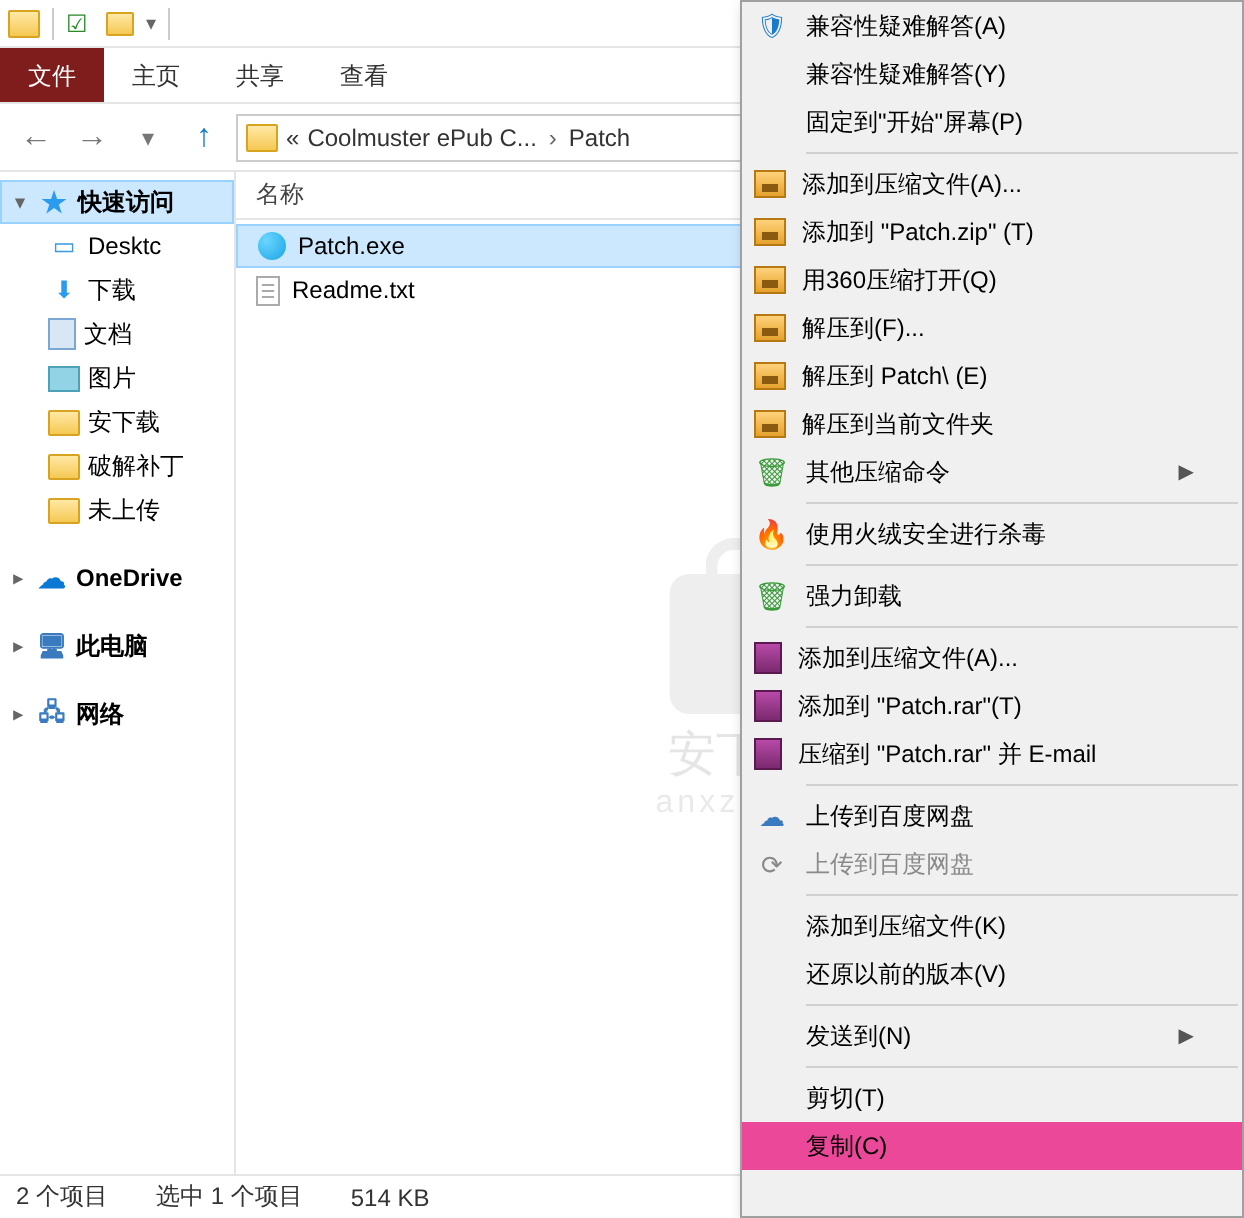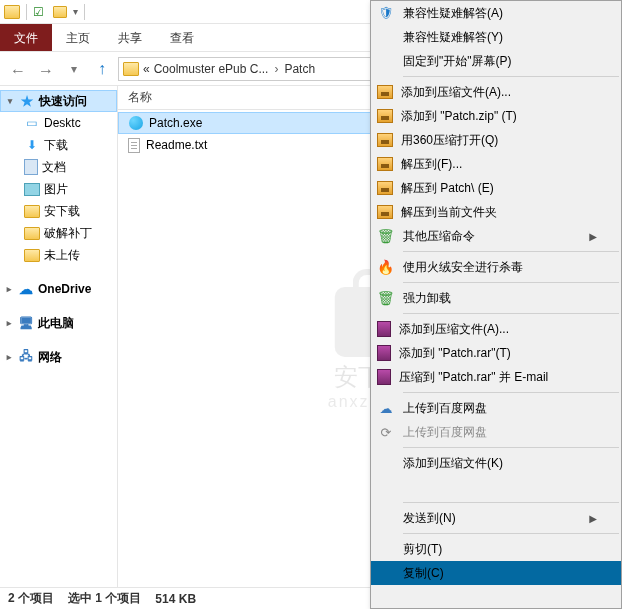--- a/index.html
+++ b/index.html
@@ -58,25 +58,25 @@
 .ficon.exe { background: radial-gradient(circle at 30% 30%, #6bd6ff, #1aa5e5); border-radius: 50%; width: 14px; height: 14px; }
 .ficon.txt { background: #fff; border: 1px solid #aaa; width: 12px; height: 15px; position: relative; }
 .ficon.txt::after { content: ""; position: absolute; top: 3px; left: 2px; right: 2px; height: 1px; background: #aaa; box-shadow: 0 3px 0 #aaa, 0 6px 0 #aaa; }
 
 .watermark { position: absolute; top: 50%; left: 50%; transform: translate(-50%,-50%); opacity: 0.12; pointer-events: none; text-align: center; }
 .watermark .bag { width: 70px; height: 70px; background: #777; border-radius: 10px; margin: 0 auto 4px; position: relative; }
 .watermark .bag::before { content: ""; position: absolute; top: -18px; left: 18px; width: 34px; height: 26px; border: 6px solid #777; border-bottom: none; border-radius: 14px 14px 0 0; }
 .watermark .txt1 { font-size: 24px; color: #333; }
 .watermark .txt2 { font-size: 16px; color: #555; letter-spacing: 2px; }
 
-.status { height: 22px; border-top: 1px solid #e5e5e5; display: flex; align-items: center; gap: 14px; padding: 0 8px; font-size: 12px; color: #333; font-weight: bold; }
+.status { height: 22px; border-top: 1px solid #e5e5e5; display: flex; align-items: center; gap: 24px; padding: 0 8px; font-size: 12px; color: #333; }
 
 .context-menu { position: absolute; top: 0; right: 0; width: 252px; height: 609px; background: #f0f0f0; border: 1px solid #a0a0a0; box-shadow: 2px 2px 6px rgba(0,0,0,0.25); overflow: hidden; font-size: 12px; }
 .context-menu .mitem { display: flex; align-items: center; height: 24px; padding: 0 24px 0 6px; gap: 8px; cursor: pointer; white-space: nowrap; }
-.context-menu .mitem:hover, .context-menu .mitem.hover { background: #0369a1; }
+.context-menu .mitem:hover, .context-menu .mitem.hover { background: #ec4899; }
 .context-menu .mitem.disabled { color: #8a8a8a; cursor: default; }
 .context-menu .msep { height: 1px; background: #d0d0d0; margin: 3px 2px 3px 32px; }
 .context-menu .micon { width: 18px; height: 18px; display: inline-flex; align-items: center; justify-content: center; flex-shrink: 0; }
 .context-menu .micon.blank { width: 18px; }
 .context-menu .submenu-arrow { margin-left: auto; color: #555; font-size: 10px; }
 .micon.shield { color: #1979ca; }
 .micon.archive { background: linear-gradient(#ffd27a,#e5a22e); border: 1px solid #b87812; width: 16px; height: 14px; }
 .micon.archive::after { content: ""; display: block; width: 8px; height: 4px; background: #8a5a10; margin: 4px auto 0; }
 .micon.trash { color: #3a9b3a; font-size: 14px; }
 .micon.fire { color: #ff7a1a; font-size: 14px; }
@@ -306,20 +306,21 @@
       <span class="micon sync">⟳</span>
       <span>上传到百度网盘</span>
     </div>
   <div class="msep"></div>
   <div class="mitem">
       <span class="micon blank"></span>
       <span>添加到压缩文件(K)</span>
     </div>
   <div class="mitem">
       <span class="micon blank"></span>
+      <span>还原以前的版本(V)</span>
     </div>
   <div class="msep"></div>
   <div class="mitem">
       <span class="micon blank"></span>
       <span>发送到(N)</span>
       <span class="submenu-arrow">▶</span>
     </div>
   <div class="msep"></div>
   <div class="mitem">
       <span class="micon blank"></span>

